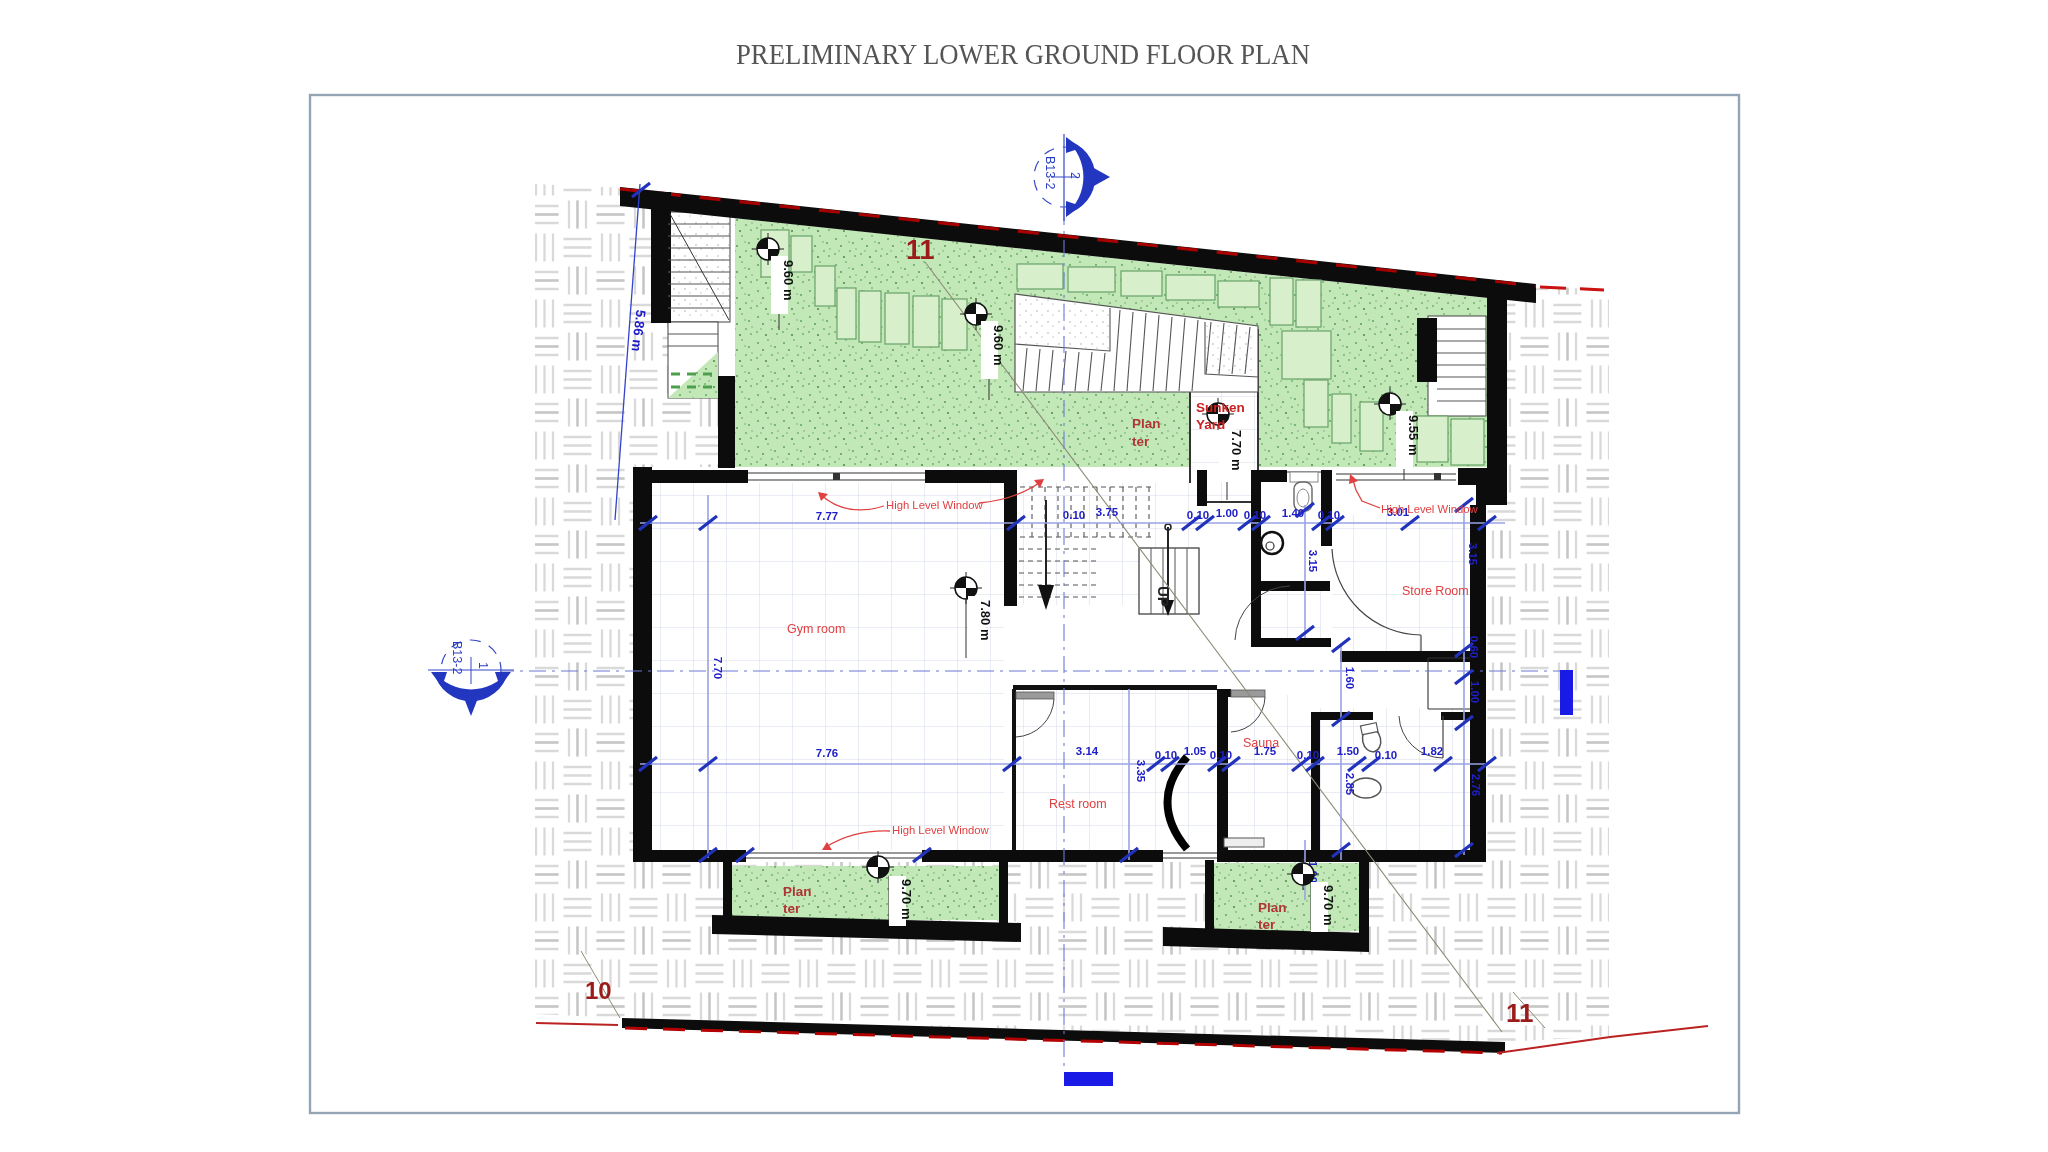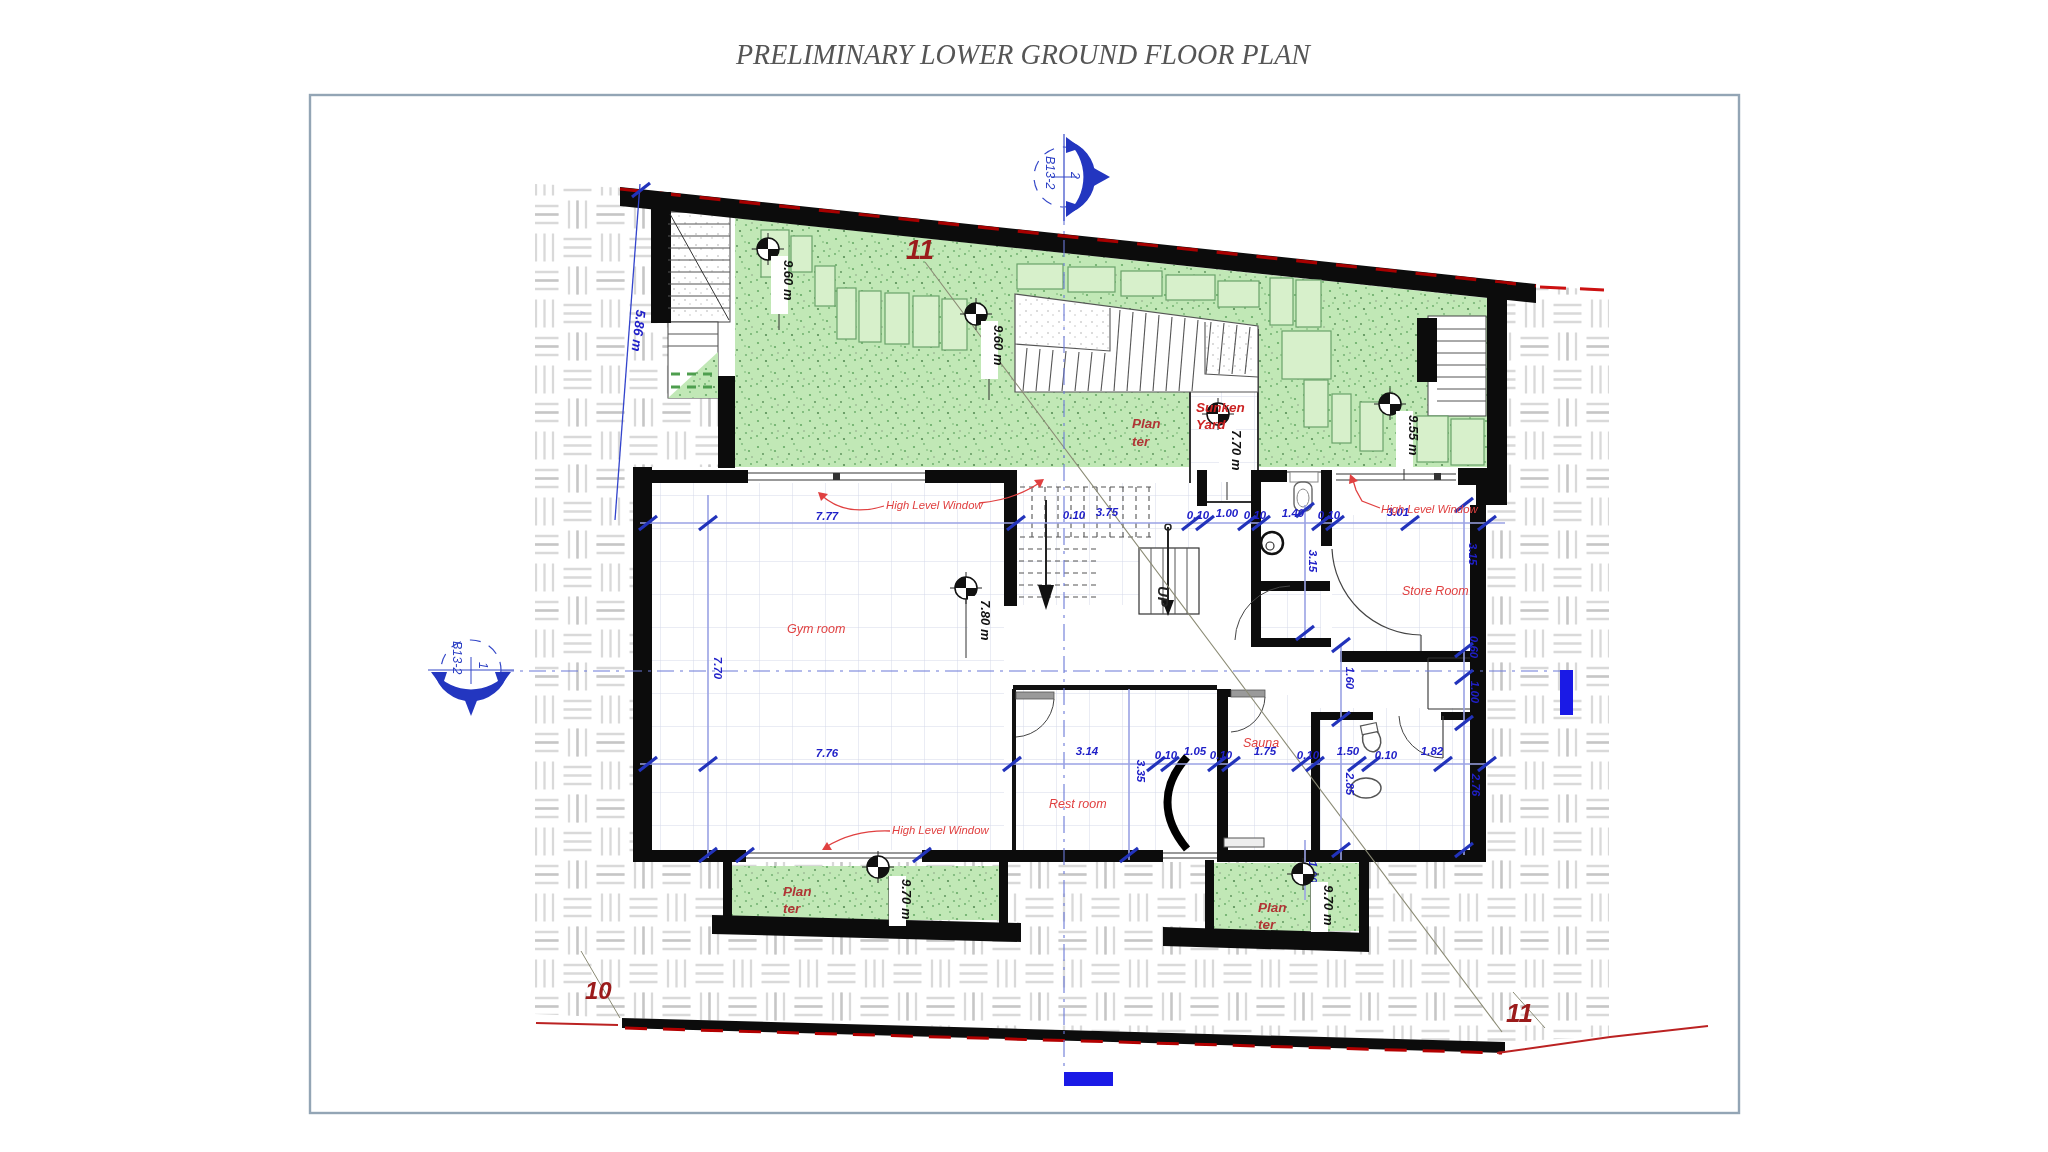--- a/index.html
+++ b/index.html
@@ -1,17 +1,17 @@
 <!DOCTYPE html>
 <html><head>
 <meta charset="utf-8">
 <style>
   html,body{margin:0;padding:0;background:#ffffff;}
   .page{position:relative;width:2048px;height:1152px;background:#15803d;overflow:hidden;
-        font-family:"Liberation Sans",sans-serif;font-style:italic;}
+        font-family:"Liberation Sans",sans-serif;}
 </style>
 </head>
 <body>
 <div class="page">
 <svg width="2048" height="1152" viewBox="0 0 2048 1152" xmlns="http://www.w3.org/2000/svg">
 <defs>
 
   <pattern id="weave" width="66" height="66" patternUnits="userSpaceOnUse">
     <g stroke="#d9d9d9" stroke-width="2.3" fill="none">
       <path d="M2.5 8 H30.5 M2.5 16.5 H30.5 M2.5 25 H30.5"></path>

